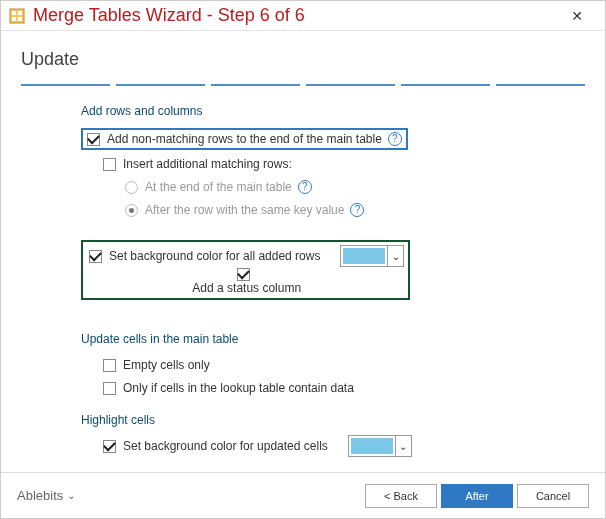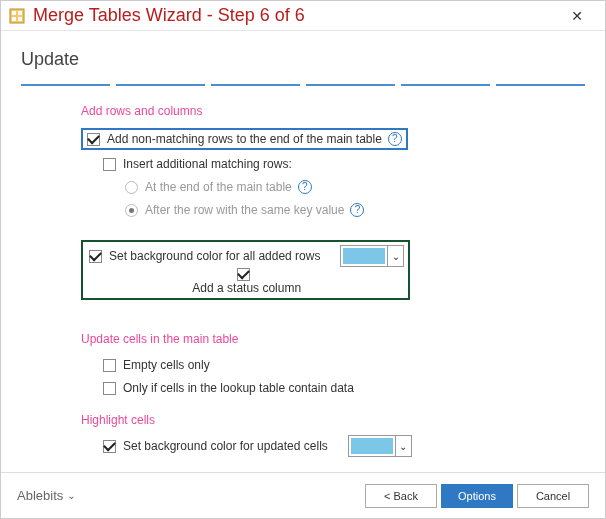--- a/index.html
+++ b/index.html
@@ -61,21 +61,21 @@
     flex: 1;
     height: 2px;
     background: #2f79c4;
     opacity: 0.85;
   }
   .body-area {
     padding-left: 60px;
     padding-right: 40px;
   }
   .section-label {
-    color: #ec4899;
+    color: #0c4a6e;
     margin: 6px 0 8px 0;
   }
   .opt-group { margin-bottom: 14px; }
   .row {
     display: flex;
     align-items: center;
     min-height: 22px;
     margin: 1px 0;
   }
   .indent1 { padding-left: 22px; }
@@ -282,15 +282,15 @@
   </div>
 </div>
 
 <div class="footer">
   <span class="brand">
     <span>Ablebits</span>
     <span class="chev">⌄</span>
   </span>
   <span class="spacer-flex"></span>
   <span class="btn">&lt;  Back</span>
-  <span class="btn primary">Options</span>
+  <span class="btn primary">After</span>
   <span class="btn">Cancel</span>
 </div>
 
 </body></html>

